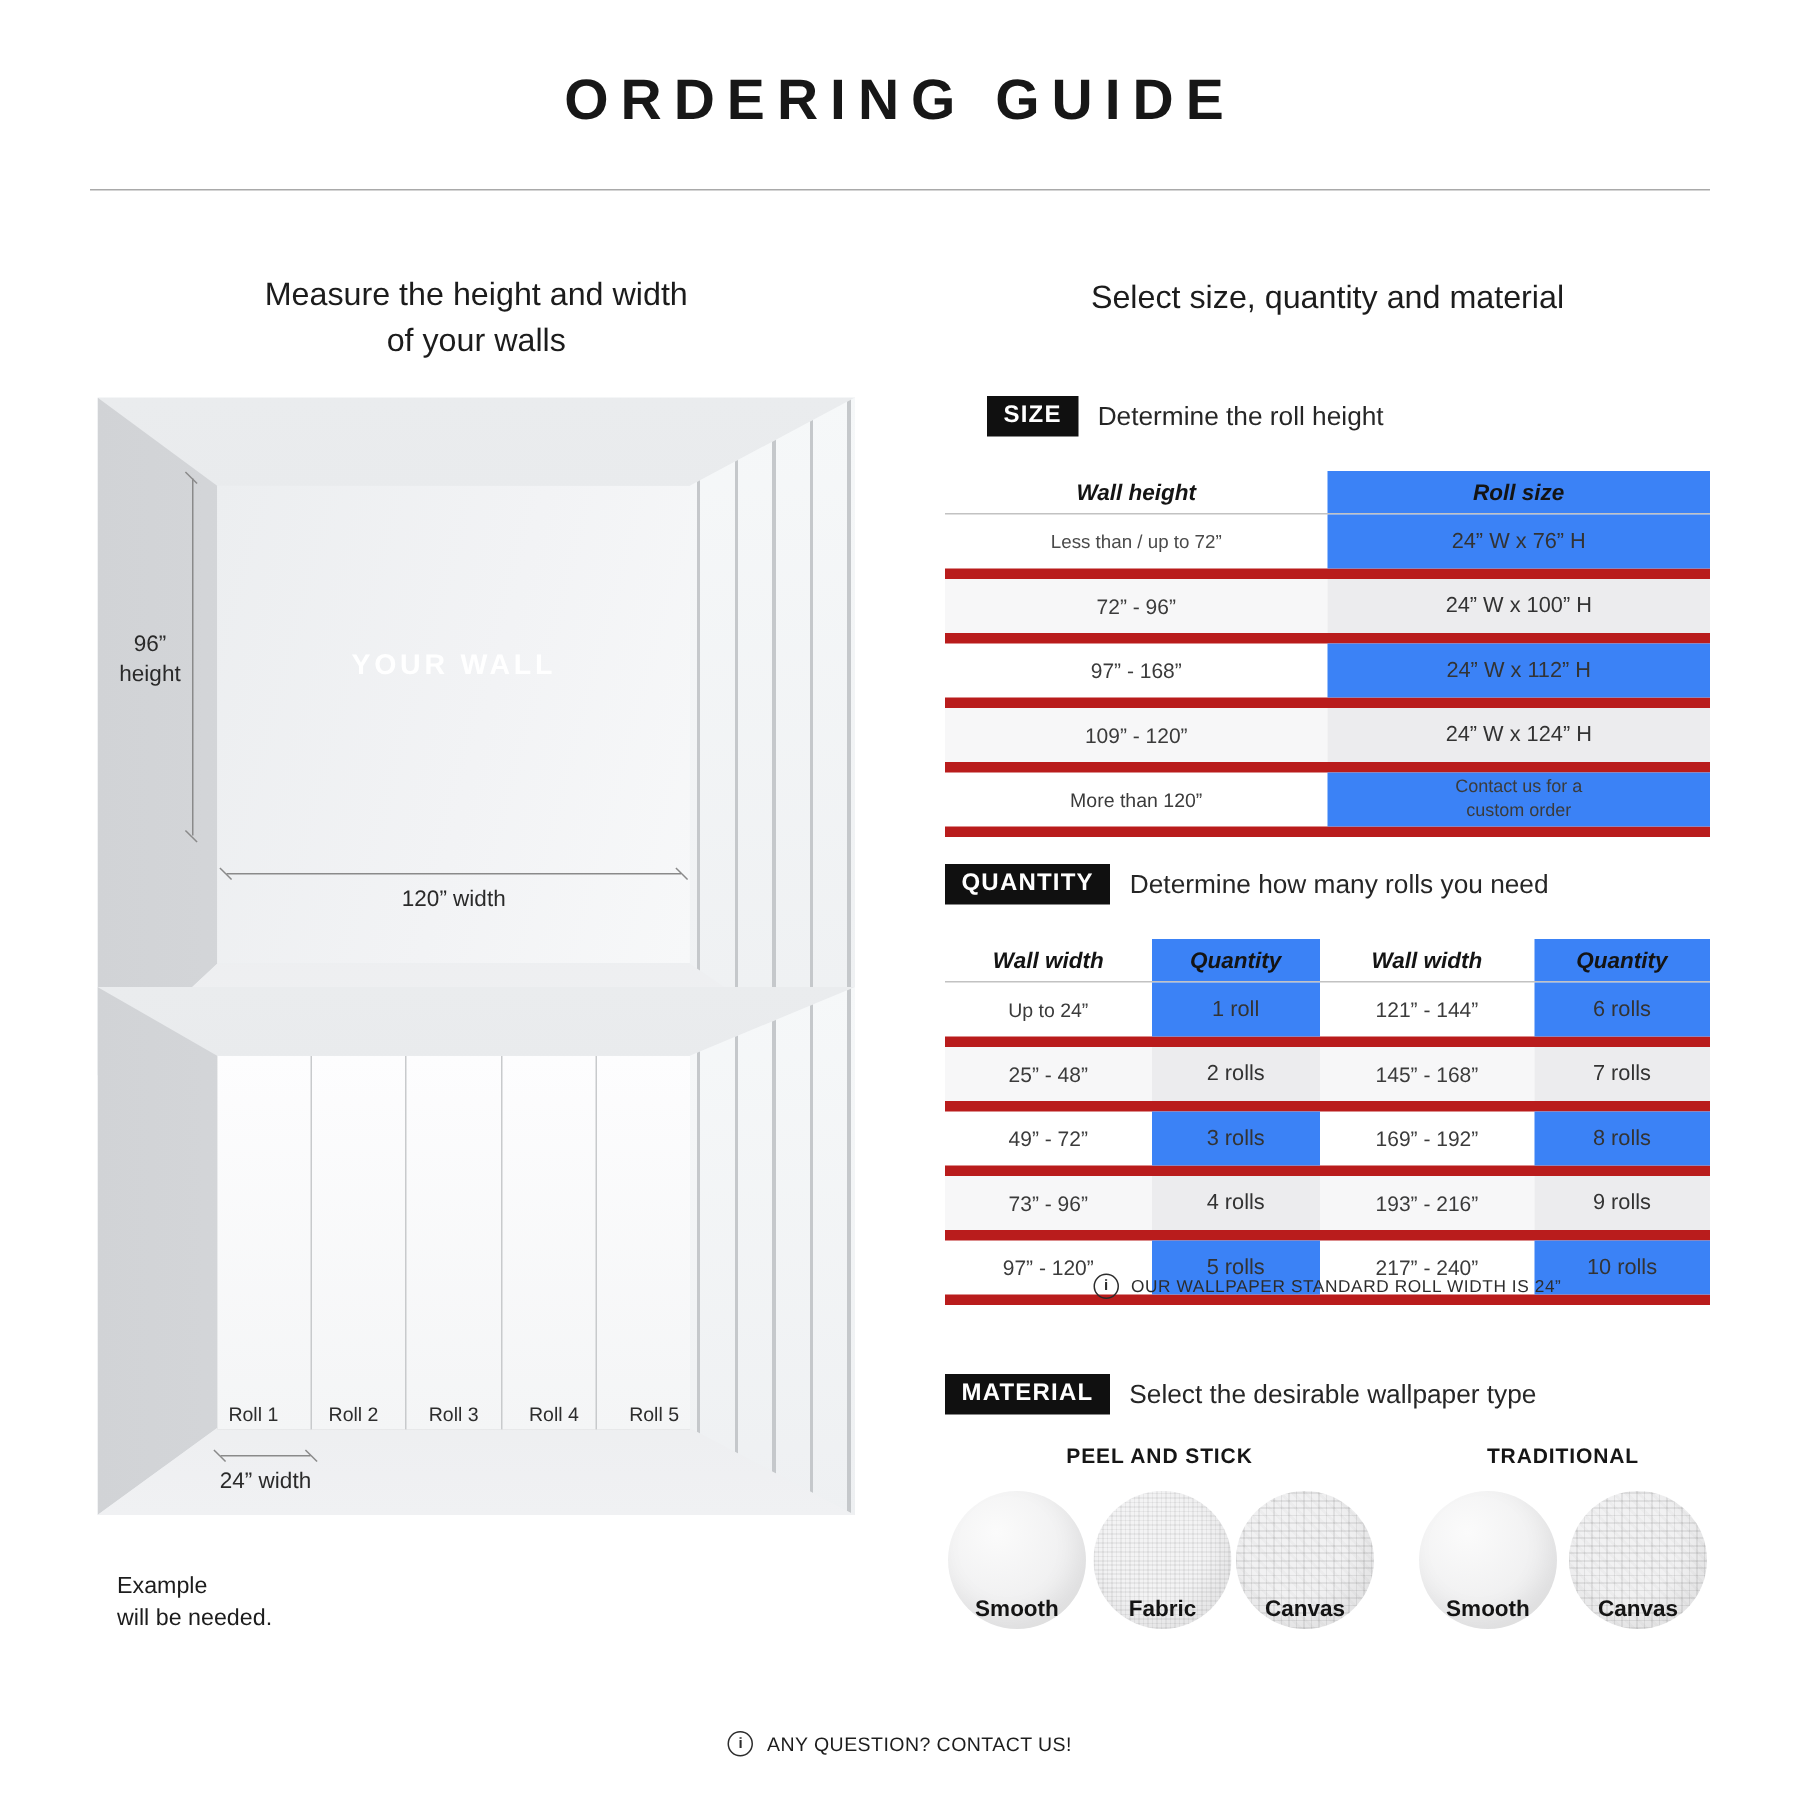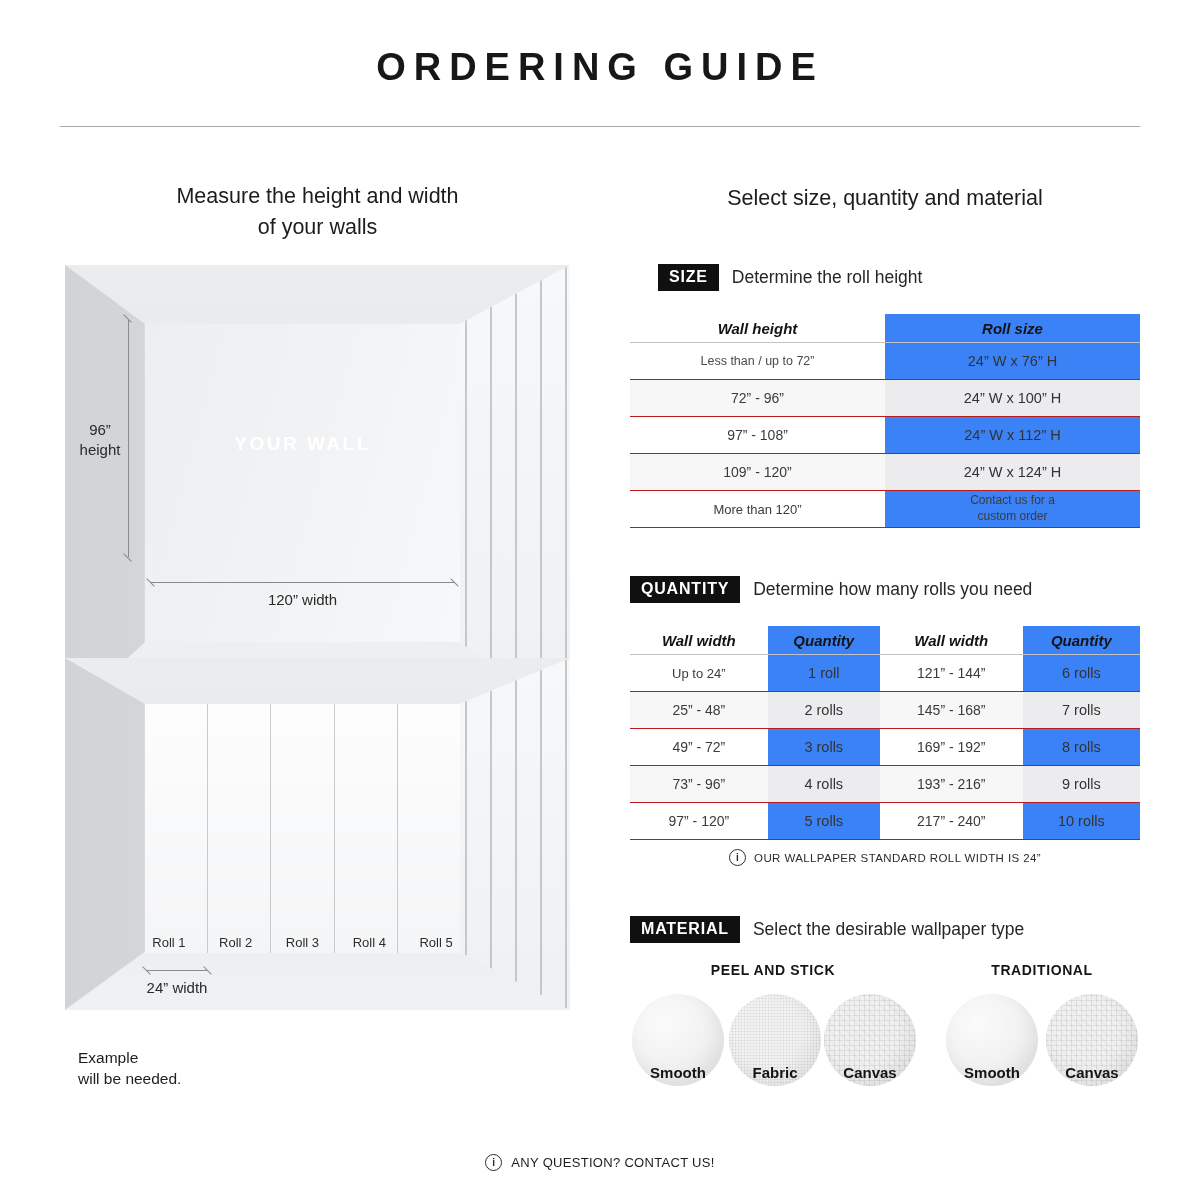--- a/index.html
+++ b/index.html
@@ -56,21 +56,21 @@
   .right-heading { position:absolute; left:630px; top:186px; width:510px; text-align:center;
     font-size:21.5px; color:#1c1c1c; }
   .section-head { position:absolute; left:630px; display:flex; align-items:center; gap:13px; }
   .head-size { top:264px;padding-left:28px; } .head-qty { top:576px; } .head-mat { top:916px; }
   .badge { background:#101010; color:#ffffff; font-size:16px; font-weight:700;
     letter-spacing:0.8px; padding:4px 11px 5px; }
   .caption { font-size:17.5px; color:#262626; }
 
   .tbl { position:absolute; left:630px; width:510px; }
   .size-tbl { top:314px; } .qty-tbl { top:626px; }
-  .trow { display:flex; align-items:stretch; border-bottom:1px solid #b91c1c; height:36px; }
+  .trow { display:flex; align-items:stretch; border-bottom:7px solid #b91c1c; height:36px; }
   .thead { height:28px; border-bottom:1px solid #c2c2c2;font-style:italic; }
   .cell { display:flex; align-items:center; justify-content:center; font-size:14px; color:#3b3b3b; }
   .thead .cell { font-size:15px; font-weight:700; color:#141414; }
   .shade { background:#3b82f6; font-size:14.5px; color:#333333; }
   .trow.alt .cell { background:#f7f7f8; }
   .trow.alt .cell.shade { background:#ececee; }
   .c1,.c2 { width:50%; }
   .q1 { width:27%; } .q2 { width:22%; } .q3 { width:28%; } .q4 { width:23%; }
   .sm { font-size:12.5px !important; color:#4a4a4a; }
   .sm2 { font-size:13px !important; }
@@ -183,21 +183,21 @@
     </div>
     <div class="trow">
       <div class="cell c1 sm">Less than / up to 72”</div>
       <div class="cell c2 shade">24” W x 76” H</div>
     </div>
     <div class="trow alt">
       <div class="cell c1">72” - 96”</div>
       <div class="cell c2 shade">24” W x 100” H</div>
     </div>
     <div class="trow">
-      <div class="cell c1">97” - 108”</div>
+      <div class="cell c1">97” - 168”</div>
       <div class="cell c2 shade">24” W x 112” H</div>
     </div>
     <div class="trow alt">
       <div class="cell c1">109” - 120”</div>
       <div class="cell c2 shade">24” W x 124” H</div>
     </div>
     <div class="trow">
       <div class="cell c1 sm2">More than 120”</div>
       <div class="cell c2 shade">
         <span class="contact-inner">Contact us for a custom order</span>

